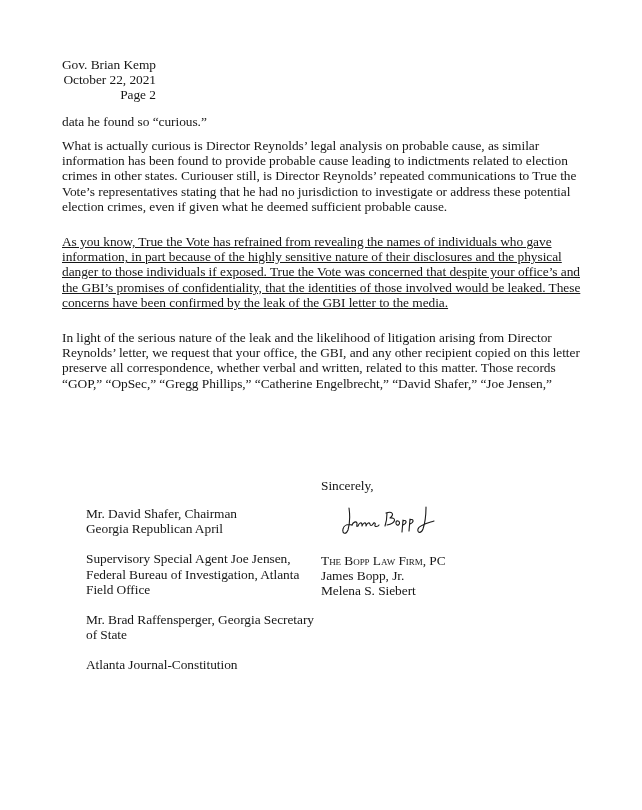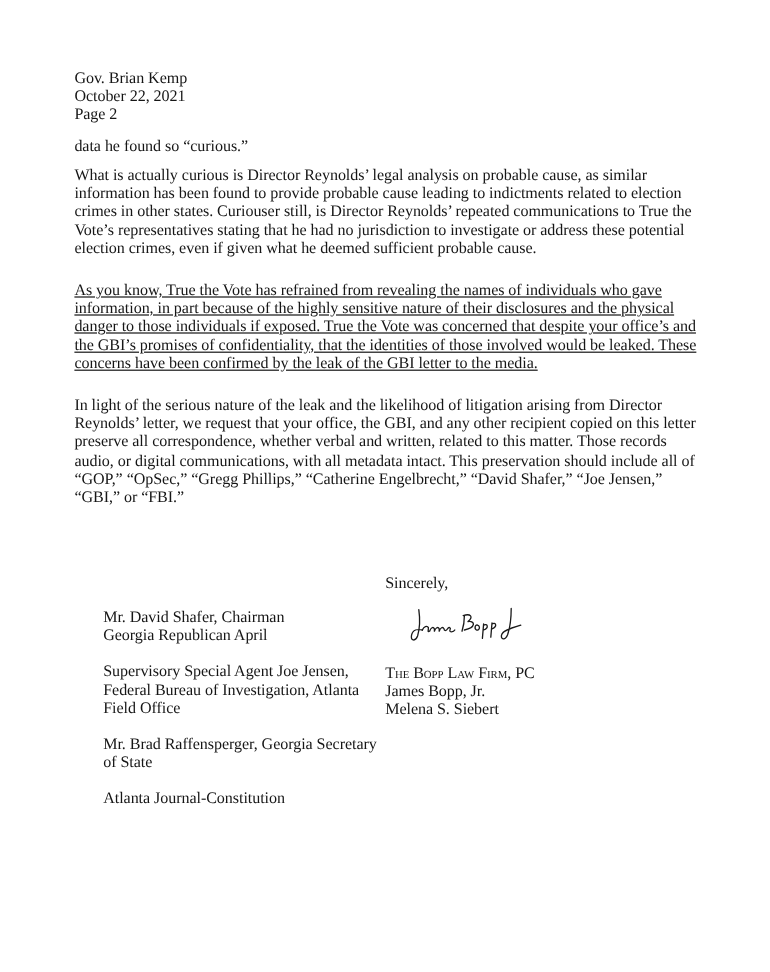--- a/index.html
+++ b/index.html
@@ -1,21 +1,21 @@
 <!DOCTYPE html>
 <html><head>
 <meta charset="utf-8">
 <style>
   html, body { margin: 0; padding: 0; background: #ffffff; }
   body { width: 642px; height: 810px; position: relative; overflow: hidden;
          font-family: "Liberation Serif", serif; color: #161616; }
   .page { position: absolute; left: 0; top: 0; width: 642px; height: 810px; background: #fff; }
   .txt { font-size: 13.4px; line-height: 15.2px; letter-spacing: -0.05px; }
   .header { position: absolute; left: 62px; top: 57px; }
-  .header div { white-space: nowrap; }
+  .header div { white-space: nowrap; text-align: right; }
   .p { position: absolute; left: 62px; width: 540px; white-space: nowrap; }
   .p div { white-space: nowrap; }
   #p1 { top: 114px; }
   #p2 { top: 138px; }
   #p3 { top: 234px; text-decoration: underline; }
   #p4 { top: 330px; }
   .closing { position: absolute; left: 321px; top: 478px; }
   .sig { position: absolute; left: 340px; top: 503px; width: 100px; height: 34px; }
   .firm { position: absolute; left: 321px; top: 553px; }
   .firm div { white-space: nowrap; }
@@ -53,23 +53,21 @@
     <div>information, in part because of the highly sensitive nature of their disclosures and the physical</div>
     <div>danger to those individuals if exposed. True the Vote was concerned that despite your office’s and</div>
     <div>the GBI’s promises of confidentiality, that the identities of those involved would be leaked. These</div>
     <div>concerns have been confirmed by the leak of the GBI letter to the media.</div>
   </div>
 
   <div id="p4" class="p txt">
     <div>In light of the serious nature of the leak and the likelihood of litigation arising from Director</div>
     <div>Reynolds’ letter, we request that your office, the GBI, and any other recipient copied on this letter</div>
     <div>preserve all correspondence, whether verbal and written, related to this matter. Those records</div>
-    <div>audio, or digital  communications, with all metadata intact. This preservation should include all of</div>
     <div>“GOP,” “OpSec,” “Gregg Phillips,” “Catherine Engelbrecht,” “David Shafer,” “Joe Jensen,”</div>
-    <div>“GBI,” or “FBI.”</div>
   </div>
 
   <div class="closing txt">Sincerely,</div>
 
   <svg class="sig" viewBox="0 0 100 34">
     <g fill="none" stroke="#1a1a1a" stroke-width="1.1" stroke-linecap="round" stroke-linejoin="round">
 
       <path d="M9 5 C10 12, 10 20, 8 27 C6 32, 2 31, 3 26 C4 22, 8 21, 12 22"></path>
 
       <path d="M12 22 C13 19, 16 18, 17 20 C17 23, 16 24, 18 23 C19 20, 21 19, 22 21 L22 23 C23 20, 25 19, 26 21 L26 23 C27 20, 29 19, 30 21 C30 23, 32 23, 33 21 C34 19, 36 20, 35 22 C34 24, 38 24, 39 22"></path>

